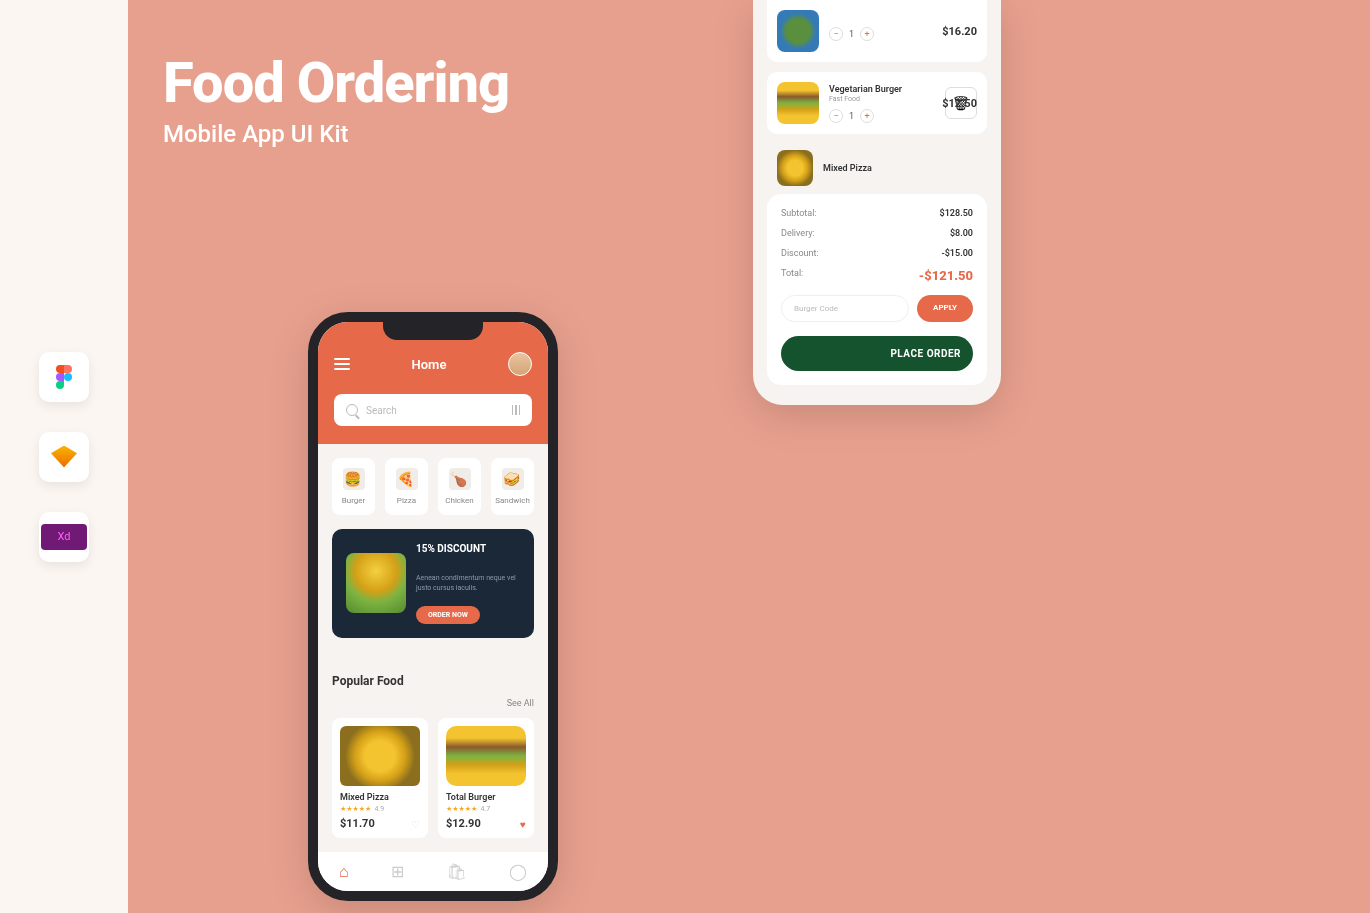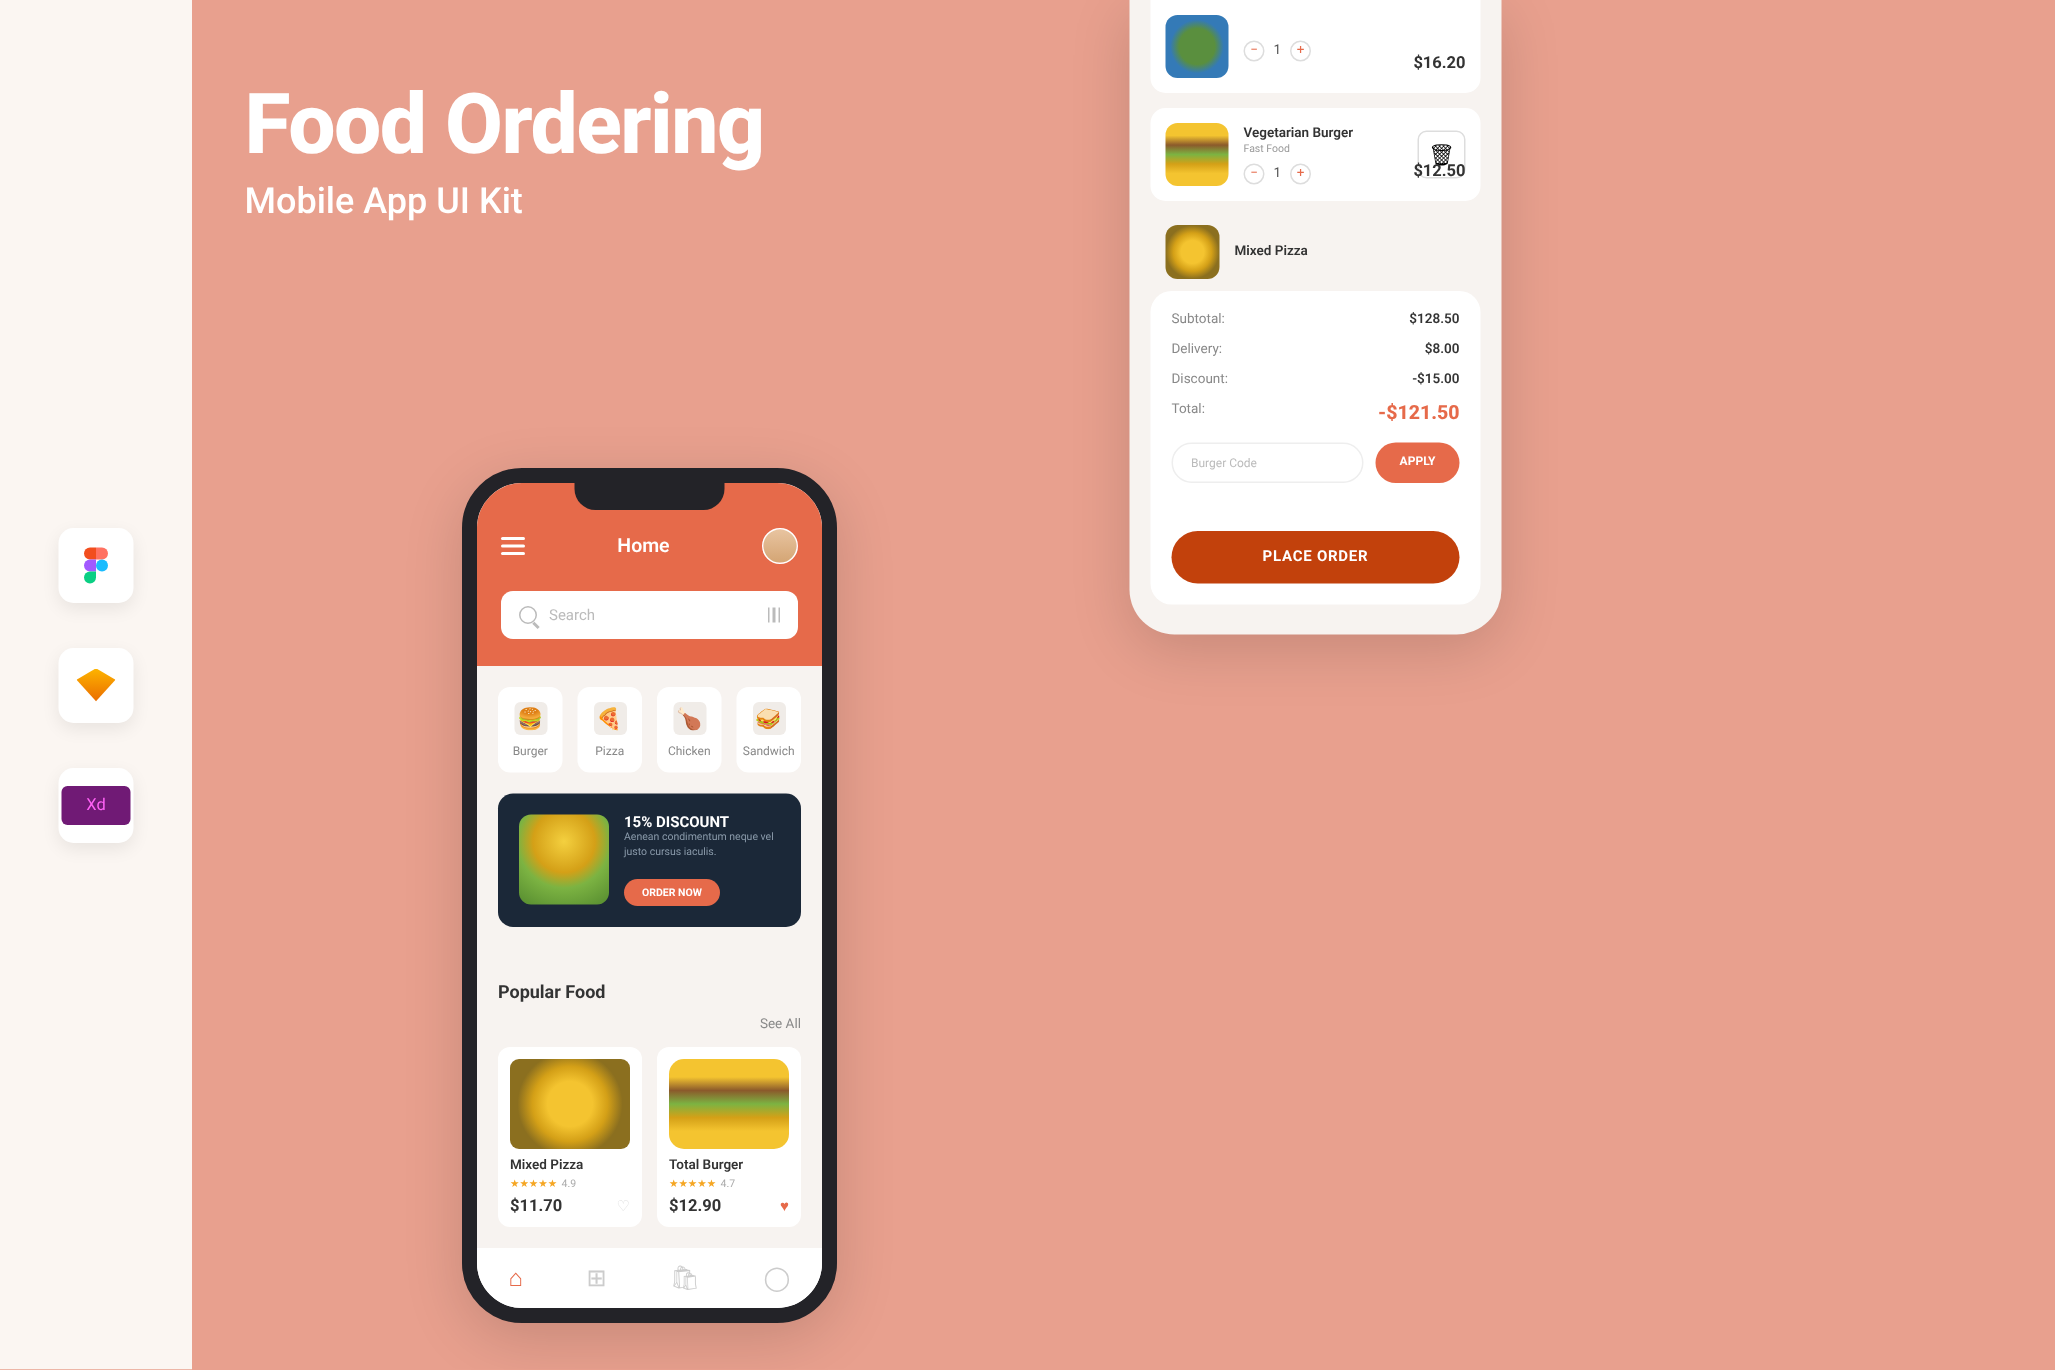--- a/index.html
+++ b/index.html
@@ -33,21 +33,21 @@
 .filter-icon { display: flex; gap: 2px; }
 .filter-icon span { width: 1.5px; height: 10px; background: #bbb; }
 .home-body { background: #f7f3f0; padding: 14px; }
 .cat-row { display: flex; gap: 10px; margin-bottom: 14px; }
 .cat-card { flex: 1; background: #fff; border-radius: 8px; padding: 10px 4px; text-align: center; }
 .cat-ic { width: 22px; height: 22px; margin: 0 auto 6px; background: #f0ece8; border-radius: 4px; display: flex; align-items: center; justify-content: center; font-size: 14px; }
 .cat-lbl { font-size: 8px; color: #888; }
 .promo { background: #1b2838; border-radius: 10px; padding: 14px; display: flex; gap: 10px; align-items: center; margin-bottom: 16px; }
 .promo-img { width: 60px; height: 60px; border-radius: 8px; background: radial-gradient(circle at 50% 30%, #f4d03f, #d4a017 40%, #7cb342 60%, #558b2f); flex-shrink: 0; }
 .promo-txt { flex: 1; }
-.promo-title { color: #fff; font-size: 10px; font-weight: 700; margin-bottom: 0; }
+.promo-title { color: #fff; font-size: 10px; font-weight: 700; margin-bottom: 20px; }
 .promo-desc { color: #8a9aaa; font-size: 7px; line-height: 1.4; margin-bottom: 8px; }
 .promo-btn { background: #e66a4a; color: #fff; font-size: 7px; font-weight: 700; padding: 5px 12px; border-radius: 12px; display: inline-block; }
 .pop-head { display: flex; justify-content: space-between; align-items: center; margin-bottom: 10px; }
 .pop-title { font-size: 12px; font-weight: 700; color: #333; }
 .pop-see { font-size: 9px; color: #888; margin-top: 44px; }
 .pop-row { display: flex; gap: 10px; }
 .pop-card { flex: 1; background: #fff; border-radius: 8px; padding: 8px; position: relative; }
 .pop-img { width: 100%; height: 60px; border-radius: 6px; margin-bottom: 6px; }
 .pizza-img { background: radial-gradient(circle, #f4c430 30%, #d4a017 50%, #8b6f1f 70%); }
 .burger-img { background: linear-gradient(180deg, #f4c430 20%, #8b5a2b 35%, #7cb342 50%, #d4a017 65%, #f4c430 80%); border-radius: 10px; }
@@ -64,31 +64,31 @@
 .phone-cart { left: 753px; top: 0; width: 248px; border-radius: 0 0 30px 30px; padding: 0 14px 20px; background: #f7f3f0; }
 .cart-item { background: #fff; border-radius: 10px; padding: 10px; margin-bottom: 10px; display: flex; gap: 10px; align-items: center; position: relative; }
 .cart-img { width: 42px; height: 42px; border-radius: 8px; flex-shrink: 0; }
 .bowl-img { background: radial-gradient(ellipse at center, #5a8f3e 40%, #347ab7 60%); }
 .cart-info { flex: 1; }
 .cart-name { font-size: 9px; font-weight: 600; color: #333; }
 .cart-cat { font-size: 7px; color: #999; margin-top: 1px; }
 .qty-row { display: flex; align-items: center; gap: 6px; margin-top: 6px; }
 .qty-btn { width: 14px; height: 14px; border-radius: 50%; border: 1px solid #ddd; display: flex; align-items: center; justify-content: center; font-size: 9px; color: #e66a4a; }
 .qty-val { font-size: 9px; color: #555; }
-.cart-price { font-size: 11px; font-weight: 700; color: #333; position: absolute; bottom: 14px; right: 10px; }
+.cart-price { font-size: 11px; font-weight: 700; color: #333; position: absolute; bottom: 24px; right: 10px; }
 .trash-box { width: 32px; height: 32px; border: 1px solid #ddd; border-radius: 6px; display: flex; align-items: center; justify-content: center; font-size: 14px; }
 .cart-item2 { background: transparent; padding: 6px 10px 0; margin-bottom: 4px; }
 .summary { background: #fff; border-radius: 14px; padding: 14px; margin-top: 8px; }
 .sum-row { display: flex; justify-content: space-between; font-size: 9px; color: #888; margin-bottom: 10px; }
 .sum-row .v { color: #333; font-weight: 600; }
 .sum-row.total .v { color: #e66a4a; font-size: 13px; font-weight: 800; }
 .promo-row { display: flex; gap: 8px; margin-top: 12px; }
 .promo-input { flex: 1; border: 1px solid #eee; border-radius: 16px; padding: 8px 12px; font-size: 8px; color: #bbb; }
 .apply-btn { background: #e66a4a; color: #fff; font-size: 8px; font-weight: 700; padding: 8px 16px; border-radius: 16px; }
-.place-btn { background: #c2410c; color: #fff; text-align: center; font-size: 10px; font-weight: 700; padding: 12px; border-radius: 20px; margin-top: 32px; letter-spacing: 0.5px; }
+.place-btn { background: #14532d; color: #fff; text-align: right; font-size: 10px; font-weight: 700; padding: 12px; border-radius: 20px; margin-top: 14px; letter-spacing: 0.5px; }
 </style>
 </head>
 <body>
 
 <div class="left-strip">
   <div class="tool-icon">
     <div class="figma-shape">
       <div class="r">
           <div class="c" style="background:#f24e1e;border-radius:4px 0 0 4px"></div>
           <div class="c" style="background:#ff7262;border-radius:0 4px 4px 0"></div>

